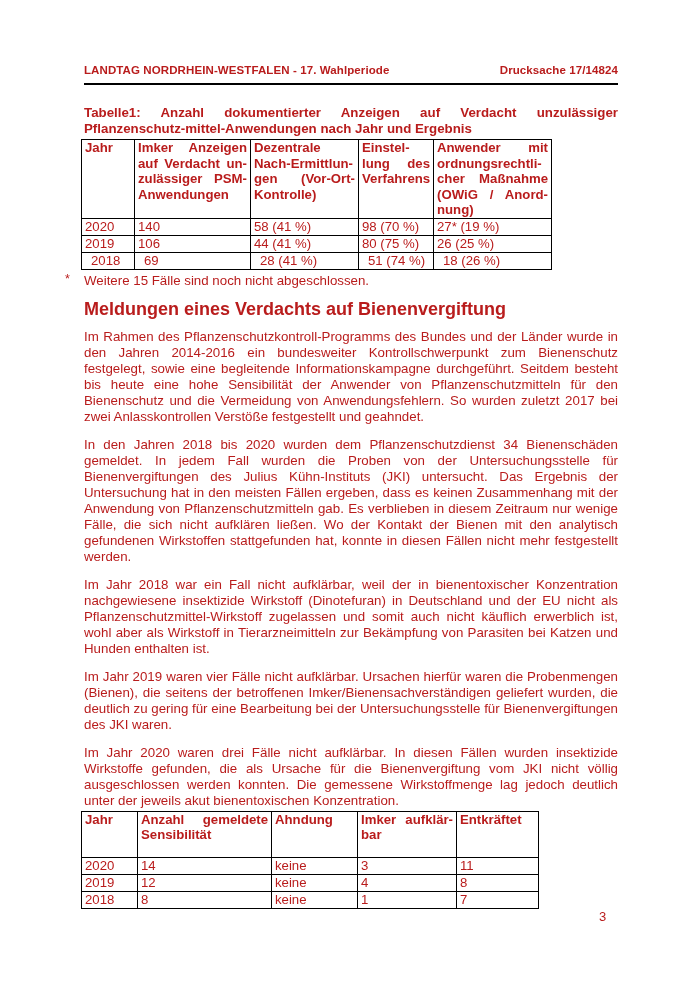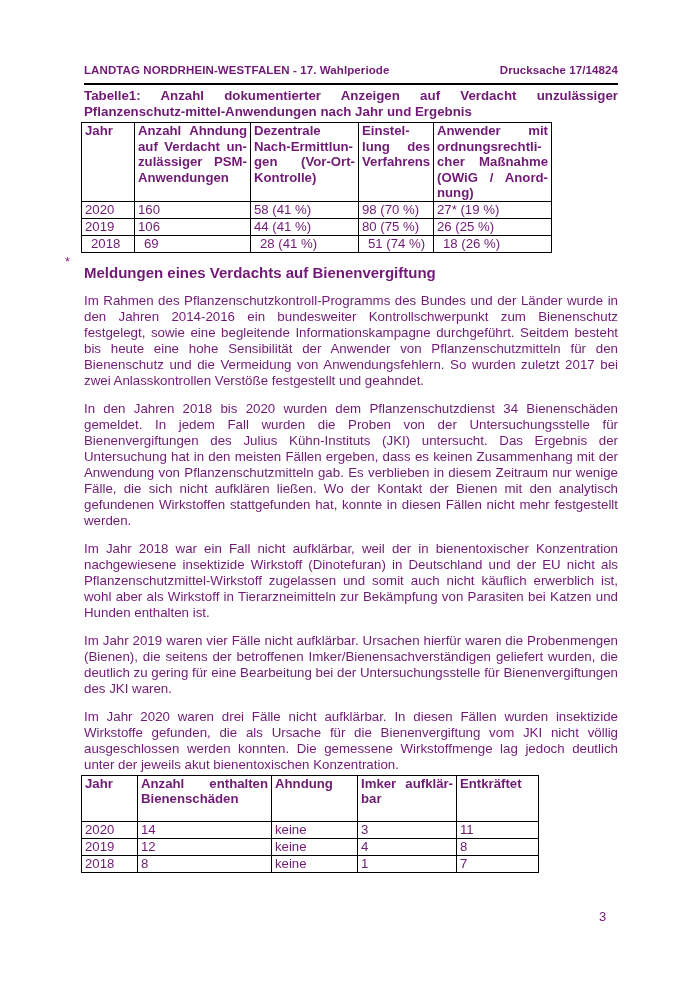--- a/index.html
+++ b/index.html
@@ -2,38 +2,38 @@
 <html lang="de"><head>
 <meta charset="utf-8">
 <style>
   html,body { margin:0; padding:0; background:#e8e8e8; }
   .page {
     position:relative;
     width:700px; height:990px;
     background:#ffffff;
     margin:0 auto;
     font-family:"Liberation Sans","DejaVu Sans",sans-serif;
-    color:#701a75;
+    color:#b91c1c;
     overflow:hidden;
   }
   .content { position:absolute; left:84px; top:0; width:534px; }
 
   .doc-header {
     display:flex; justify-content:space-between; align-items:baseline;
     margin-top:64px;
     padding-bottom:7px;
     border-bottom:2px solid #000;
     font-size:11.5px; font-weight:bold; letter-spacing:0.1px;
   }
 
   .tbl-title {
     margin:0; font-size:13.3px; font-weight:bold; line-height:16px;
     text-align:justify;
   }
-  .t1-title { margin-top:3px; }
+  .t1-title { margin-top:20px; }
   .t2-title { margin-top:5px; }
 
   table.tbl {
     border-collapse:collapse; table-layout:fixed;
     margin-left:-3px; margin-top:2px;
     font-size:13.2px; line-height:15.5px;
   }
   .tbl th, .tbl td {
     border:1.5px solid #000;
     padding:0 3px;
@@ -46,21 +46,21 @@
   .tbl td { line-height:16px; white-space:nowrap; }
   .table1 { width:470px; }
   .table1 thead tr { height:78px; }
   .table2 { width:457px; }
   .table2 thead tr { height:46px; }
   .table1 tbody tr:last-child td { padding-left:9px; }
 
   .footnote { position:relative; margin-top:3px; font-size:13.3px; line-height:16px; }
   .fn-marker { position:absolute; left:-19px; top:-2px; font-size:12.5px; }
 
-  .section-heading { margin:12px 0 0 0; font-size:15px; font-weight:bold; line-height:16px; }
+  .section-heading { margin:12px 0 0 0; font-size:18px; font-weight:bold; line-height:16px; }
 
   .paragraphs p {
     margin:12px 0 0 0;
     font-size:13.3px; line-height:16px;
     text-align:justify;
   }
 
   .page-number { position:absolute; top:909px; left:599px; font-size:13px; }
 </style>
 </head>
@@ -80,30 +80,30 @@
       <colgroup>
         <col style="width:53px">
           <col style="width:116px">
           <col style="width:108px">
           <col style="width:75px">
           <col style="width:118px">
       </colgroup>
       <thead>
         <tr>
             <th>Jahr</th>
-            <th>Anzahl Ahndung auf Verdacht un-zulässiger PSM-Anwendungen</th>
+            <th>Imker Anzeigen auf Verdacht un-zulässiger PSM-Anwendungen</th>
             <th>Dezentrale Nach-Ermittlun-gen (Vor-Ort-Kontrolle)</th>
             <th>Einstel-lung des Verfahrens</th>
             <th>Anwender mit ordnungsrechtli-cher Maßnahme (OWiG / Anord-nung)</th>
           </tr>
       </thead>
       <tbody>
           <tr>
             <td>2020</td>
-            <td>160</td>
+            <td>140</td>
             <td>58 (41 %)</td>
             <td>98 (70 %)</td>
             <td>27* (19 %)</td>
           </tr>
           <tr>
             <td>2019</td>
             <td>106</td>
             <td>44 (41 %)</td>
             <td>80 (75 %)</td>
             <td>26 (25 %)</td>
@@ -113,20 +113,21 @@
             <td>69</td>
             <td>28 (41 %)</td>
             <td>51 (74 %)</td>
             <td>18 (26 %)</td>
           </tr>
         </tbody>
     </table>
 
     <div class="footnote">
       <span class="fn-marker">*</span>
+      <span>Weitere 15 Fälle sind noch nicht abgeschlossen.</span>
     </div>
 
     <h3 class="section-heading">Meldungen eines Verdachts auf Bienenvergiftung</h3>
 
     <div class="paragraphs">
         <p>Im Rahmen des Pflanzenschutzkontroll-Programms des Bundes und der Länder wurde in den Jahren 2014-2016 ein bundesweiter Kontrollschwerpunkt zum Bienenschutz festgelegt, sowie eine begleitende Informationskampagne durchgeführt. Seitdem besteht bis heute eine hohe Sensibilität der Anwender von Pflanzenschutzmitteln für den Bienenschutz und die Vermeidung von Anwendungsfehlern. So wurden zuletzt 2017 bei zwei Anlasskontrollen Verstöße festgestellt und geahndet.</p>
         <p>In den Jahren 2018 bis 2020 wurden dem Pflanzenschutzdienst 34 Bienenschäden gemeldet. In jedem Fall wurden die Proben von der Untersuchungsstelle für Bienenvergiftungen des Julius Kühn-Instituts (JKI) untersucht. Das Ergebnis der Untersuchung hat in den meisten Fällen ergeben, dass es keinen Zusammenhang mit der Anwendung von Pflanzenschutzmitteln gab. Es verblieben in diesem Zeitraum nur wenige Fälle, die sich nicht aufklären ließen. Wo der Kontakt der Bienen mit den analytisch gefundenen Wirkstoffen stattgefunden hat, konnte in diesen Fällen nicht mehr festgestellt werden.</p>
         <p>Im Jahr 2018 war ein Fall nicht aufklärbar, weil der in bienentoxischer Konzentration nachgewiesene insektizide Wirkstoff (Dinotefuran) in Deutschland und der EU nicht als Pflanzenschutzmittel-Wirkstoff zugelassen und somit auch nicht käuflich erwerblich ist, wohl aber als Wirkstoff in Tierarzneimitteln zur Bekämpfung von Parasiten bei Katzen und Hunden enthalten ist.</p>
         <p>Im Jahr 2019 waren vier Fälle nicht aufklärbar. Ursachen hierfür waren die Probenmengen (Bienen), die seitens der betroffenen Imker/Bienensachverständigen geliefert wurden, die deutlich zu gering für eine Bearbeitung bei der Untersuchungsstelle für Bienenvergiftungen des JKI waren.</p>
         <p>Im Jahr 2020 waren drei Fälle nicht aufklärbar. In diesen Fällen wurden insektizide Wirkstoffe gefunden, die als Ursache für die Bienenvergiftung vom JKI nicht völlig ausgeschlossen werden konnten. Die gemessene Wirkstoffmenge lag jedoch deutlich unter der jeweils akut bienentoxischen Konzentration.</p>
@@ -137,21 +138,21 @@
       <colgroup>
         <col style="width:56px">
           <col style="width:134px">
           <col style="width:86px">
           <col style="width:99px">
           <col style="width:82px">
       </colgroup>
       <thead>
         <tr>
             <th>Jahr</th>
-            <th>Anzahl enthalten Bienenschäden</th>
+            <th>Anzahl gemeldete Sensibilität</th>
             <th>Ahndung</th>
             <th>Imker aufklär-bar</th>
             <th>Entkräftet</th>
           </tr>
       </thead>
       <tbody>
           <tr>
             <td>2020</td>
             <td>14</td>
             <td>keine</td>

